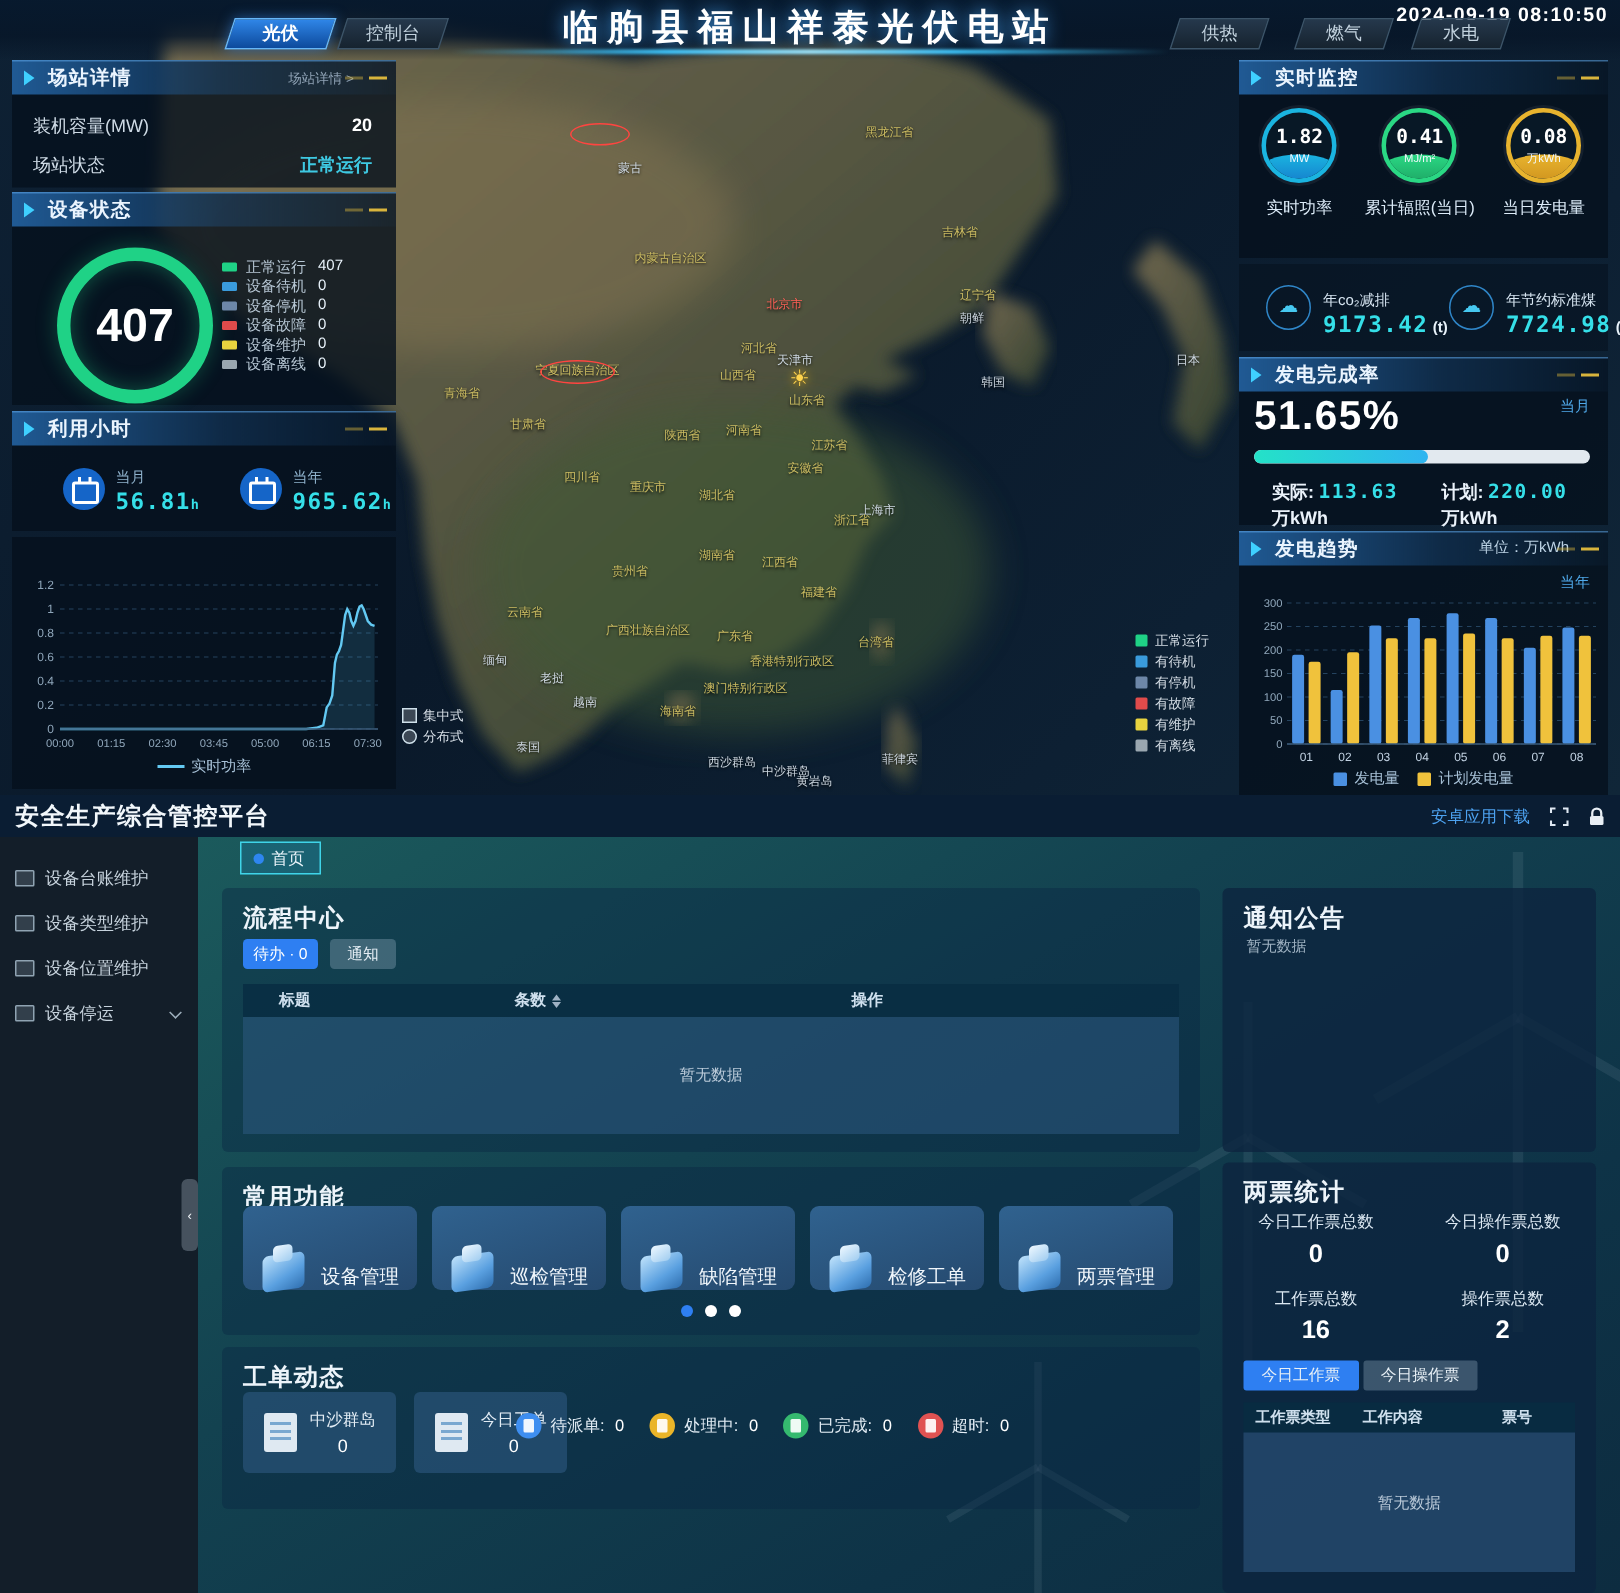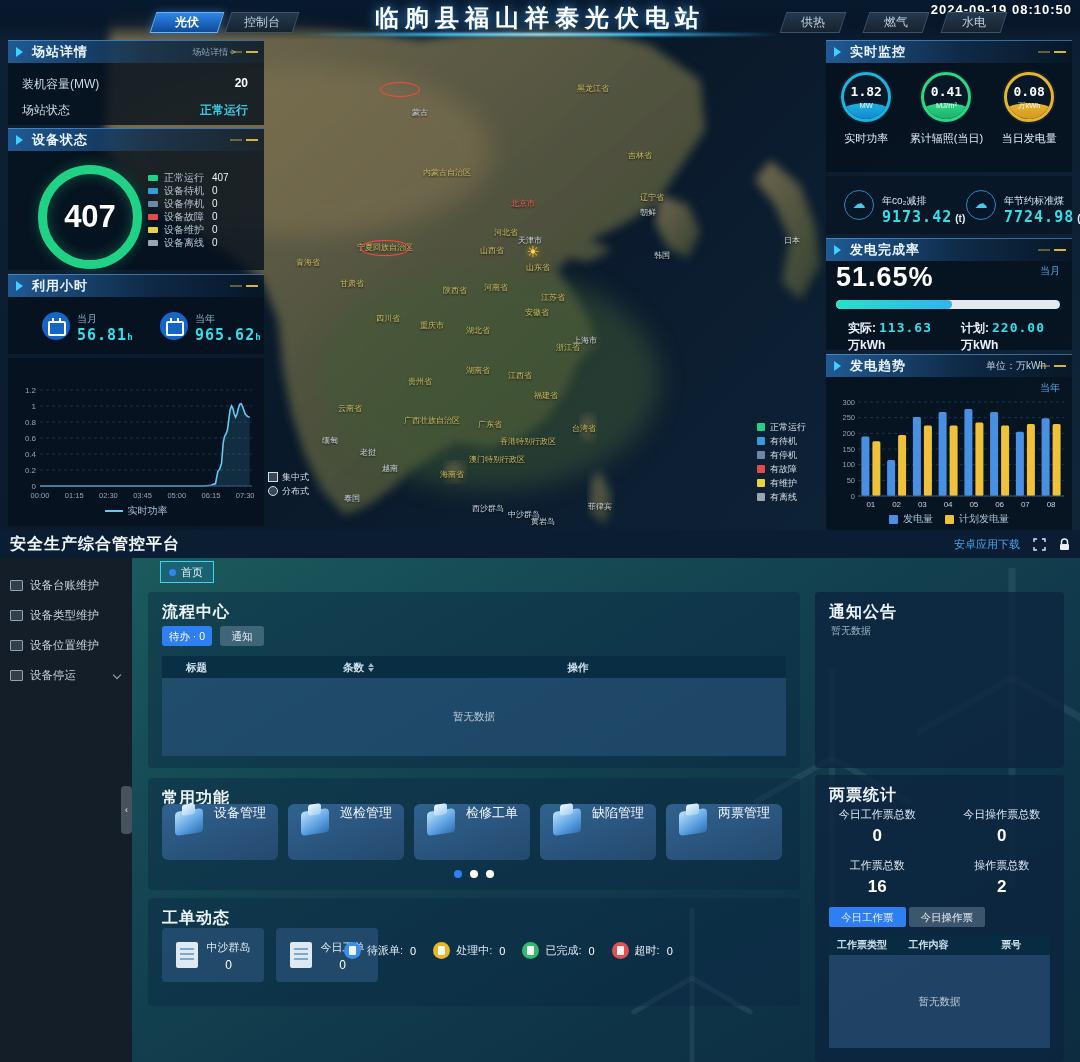--- a/index.html
+++ b/index.html
@@ -140,21 +140,21 @@
   .th{position:absolute;top:0;line-height:22px;font-weight:bold;display:flex;align-items:center;height:22px;}
   .sort{display:inline-flex;flex-direction:column;margin-left:4px;}
   .sort i{display:block;width:0;height:0;border-left:3px solid transparent;border-right:3px solid transparent;}
   .sort .up{border-bottom:4px solid #9fb2c4;margin-bottom:1px;}
   .sort .dn{border-top:4px solid #9fb2c4;}
   .tbl-body{position:absolute;left:14px;right:14px;top:86px;bottom:12px;background:rgba(52,96,140,.45);
             display:flex;align-items:center;justify-content:center;font-size:10.5px;color:#b9c9d8;}
 
   .tiles{position:absolute;left:14px;top:26px;display:flex;gap:10px;}
   .tile{width:116px;height:56px;border-radius:6px;background:linear-gradient(160deg,#30628f,#25496e);
-        display:flex;align-items:flex-start;justify-content:center;gap:10px;cursor:pointer;}
+        display:flex;align-items:flex-end;justify-content:center;gap:10px;cursor:pointer;}
   .cube{width:30px;height:30px;position:relative;flex:none;}
   .cube::before{content:"";position:absolute;left:1px;right:1px;top:6px;bottom:0;border-radius:4px;
         background:linear-gradient(150deg,#bfe2fb,#5aa0e0 60%,#2f6fb0);transform:skewY(-8deg);}
   .cube::after{content:"";position:absolute;left:8px;top:0;width:13px;height:11px;border-radius:3px;
         background:linear-gradient(150deg,#eef8ff,#9fccf0);transform:skewY(-8deg);}
   .tile-label{font-size:13px;color:#f0f6fb;}
   .dots{position:absolute;left:0;right:0;top:92px;display:flex;justify-content:center;gap:8px;}
   .dot{width:8px;height:8px;border-radius:50%;background:#fff;cursor:pointer;}
   .dot.active{background:#2e7ff2;}
 
@@ -641,25 +641,25 @@
           <div class="tile">
               <span class="cube"></span>
               <span class="tile-label">设备管理</span>
             </div>
           <div class="tile">
               <span class="cube"></span>
               <span class="tile-label">巡检管理</span>
             </div>
           <div class="tile">
               <span class="cube"></span>
-              <span class="tile-label">检修工单</span>
+              <span class="tile-label">缺陷管理</span>
             </div>
           <div class="tile">
               <span class="cube"></span>
-              <span class="tile-label">缺陷管理</span>
+              <span class="tile-label">检修工单</span>
             </div>
           <div class="tile">
               <span class="cube"></span>
               <span class="tile-label">两票管理</span>
             </div>
         </div>
         <div class="dots">
           <span class="dot active"></span>
           <span class="dot"></span>
           <span class="dot"></span>

